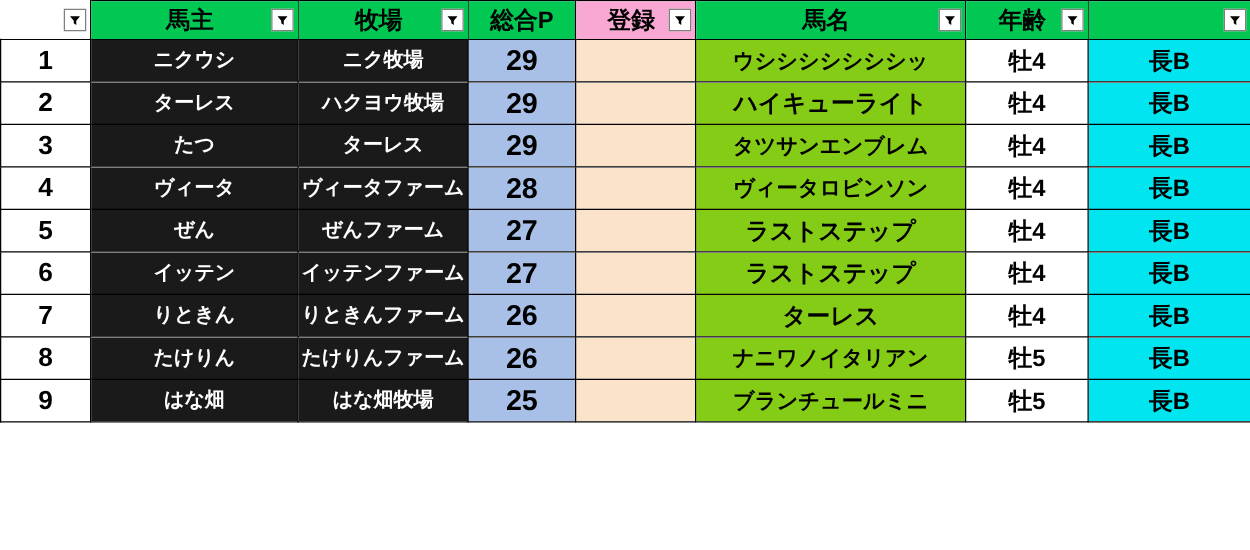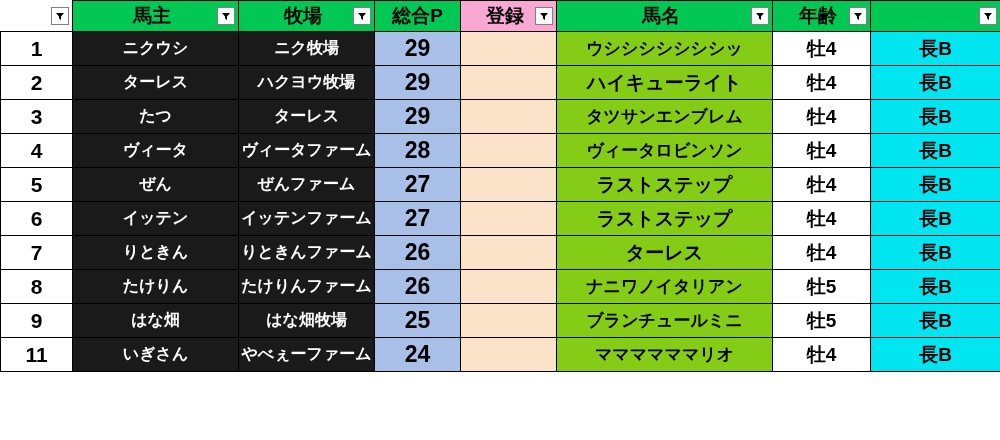--- a/index.html
+++ b/index.html
@@ -309,25 +309,15 @@
       <tr>
         <td class="rank">9</td>
         <td class="owner">はな畑</td>
         <td class="farm">はな畑牧場</td>
         <td class="pt">25</td>
         <td class="reg"></td>
         <td class="name sm">ブランチュールミニ</td>
         <td class="age">牡5</td>
         <td class="dist">長B</td>
       </tr>
-      <tr>
-        <td class="rank">11</td>
-        <td class="owner">いぎさん</td>
-        <td class="farm">やべぇーファーム</td>
-        <td class="pt">24</td>
-        <td class="reg"></td>
-        <td class="name sm">ママママママリオ</td>
-        <td class="age">牡4</td>
-        <td class="dist">長B</td>
-      </tr>
     </tbody>
   </table>
 </div>
 
 </body></html>

